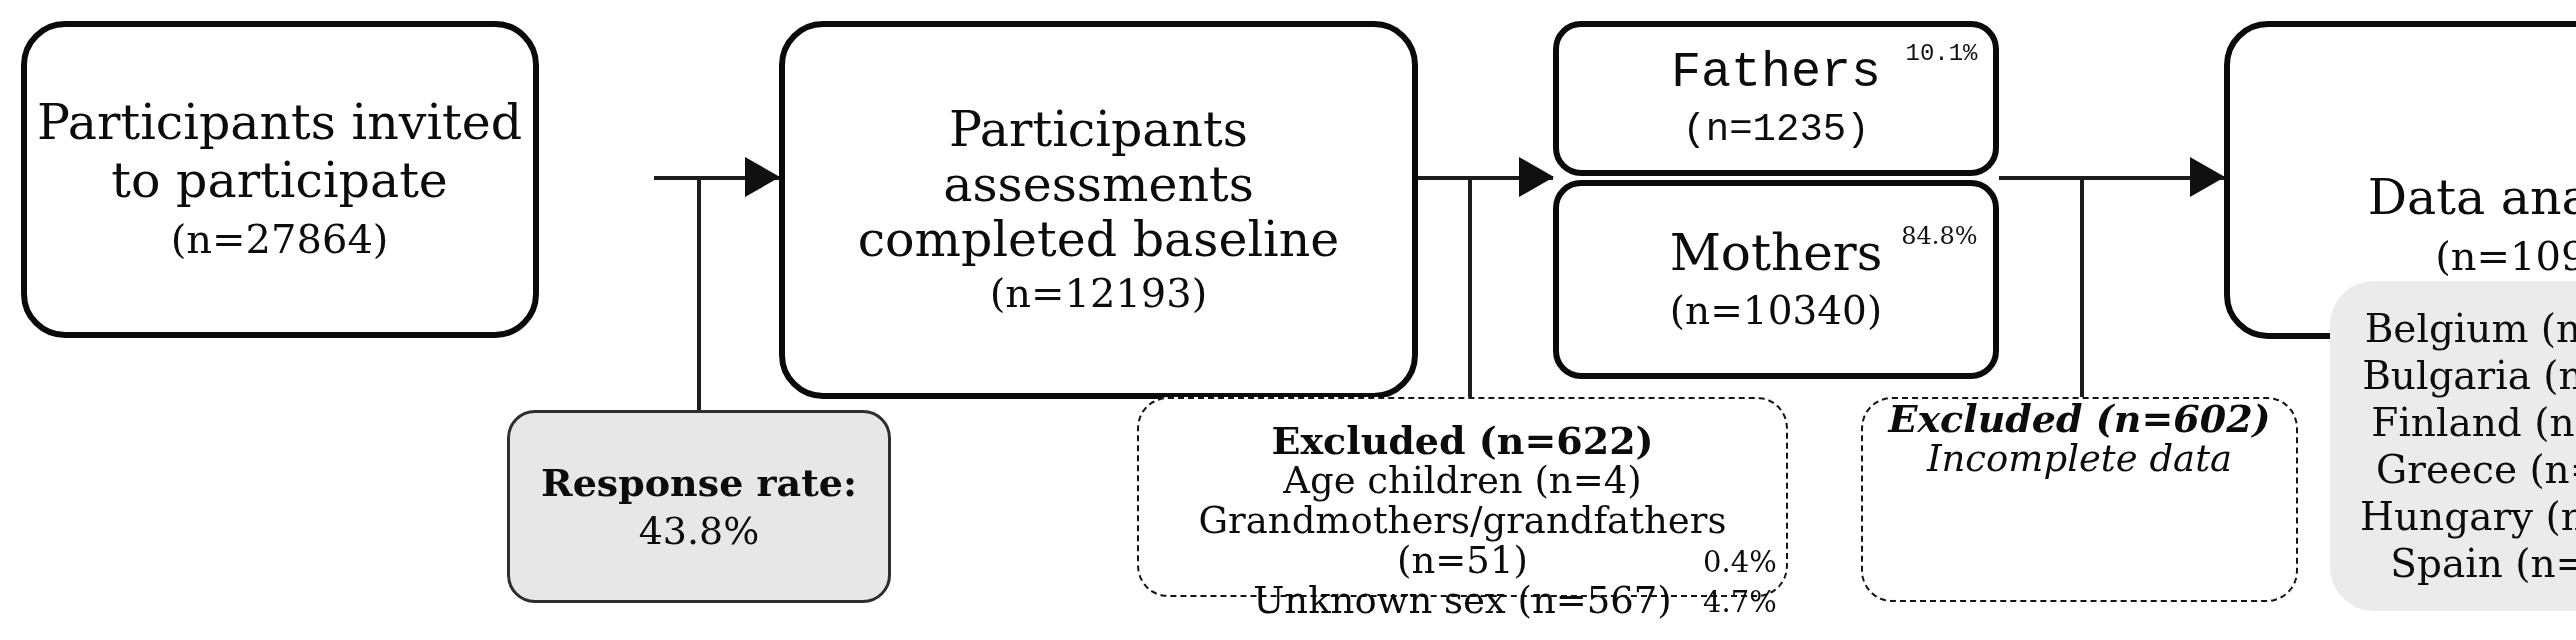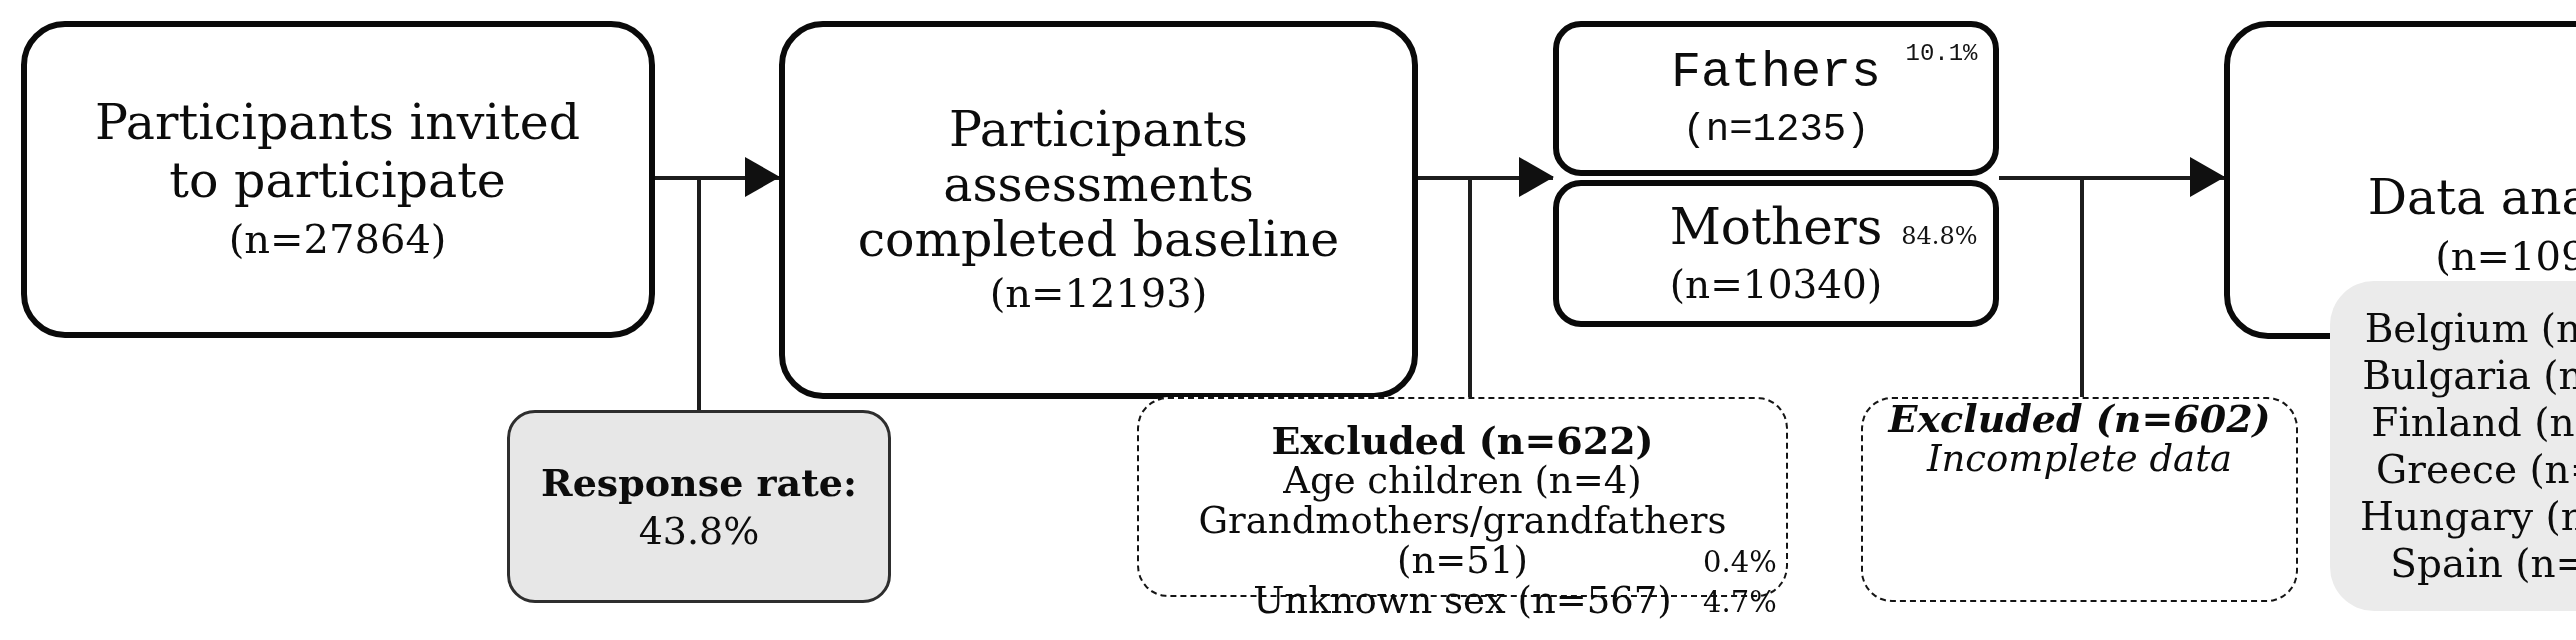--- a/index.html
+++ b/index.html
@@ -43,40 +43,40 @@
   <div class="conn" style="left:697px;top:176px;width:4.1px;height:236px;"></div>
 
   <div class="conn" style="left:1418px;top:176px;width:135px;height:4.1px;"></div>
   <div class="ahead" style="left:1519px;top:157px;"></div>
   <div class="conn" style="left:1468px;top:176px;width:4.1px;height:223px;"></div>
 
   <div class="conn" style="left:1999px;top:176px;width:225px;height:4.1px;"></div>
   <div class="ahead" style="left:2190px;top:157px;"></div>
   <div class="conn" style="left:2080px;top:176px;width:4.1px;height:223px;"></div>
 
-  <div class="node" style="left:20.6px;top:20.6px;width:634px;height:317px;">
+  <div class="node" style="left:20.6px;top:20.6px;width:518px;height:317px;">
     <div class="title">Participants invited</div>
     <div class="title">to participate</div>
     <div class="nval">(n=27864)</div>
   </div>
 
   <div class="node" style="left:779px;top:20.6px;width:639px;height:378px;">
     <div class="title" style="line-height:55px;">Participants</div>
     <div class="title" style="line-height:55px;">assessments</div>
     <div class="title" style="line-height:55px;">completed baseline</div>
     <div class="nval" style="margin-top:2.1px;">(n=12193)</div>
   </div>
 
   <div class="node small-node" style="left:1553px;top:20.6px;width:446px;height:155px;border-width:6.2px;font-family:Liberation Mono, monospace;">
     <div class="title">Fathers</div>
     <div class="nval">(n=1235)</div>
     <div class="pct" style="right:15.5px;top:13.4px;">10.1%</div>
   </div>
 
-  <div class="node small-node" style="left:1553px;top:180px;width:446px;height:147px;border-width:6.2px;">
+  <div class="node small-node" style="left:1553px;top:180px;width:446px;height:199px;border-width:6.2px;">
     <div class="title">Mothers</div>
     <div class="nval">(n=10340)</div>
     <div class="pct" style="right:15.5px;top:37px;">84.8%</div>
   </div>
 
   <div class="node" style="left:2224px;top:20.6px;width:640px;height:318px;justify-content:flex-start;padding-top:142px;">
     <div class="title">Data analyzed</div>
     <div class="nval">(n=10969)</div>
   </div>
 

